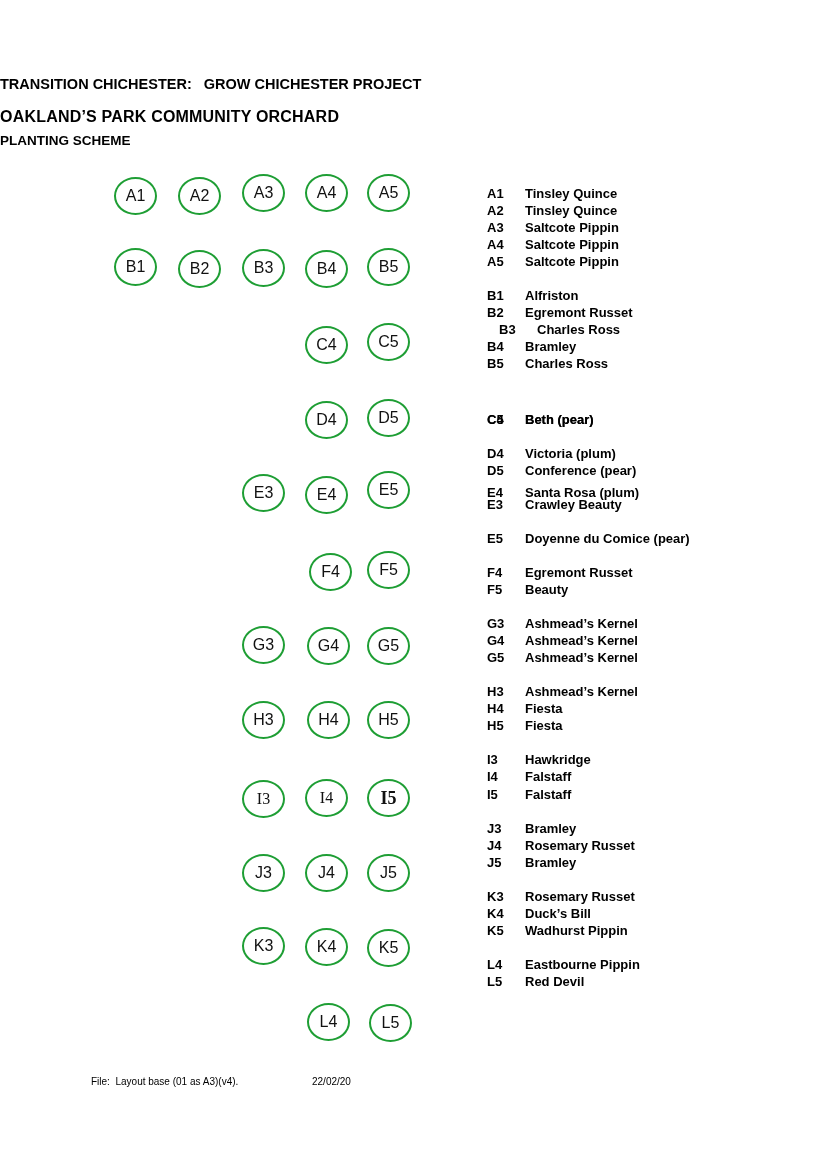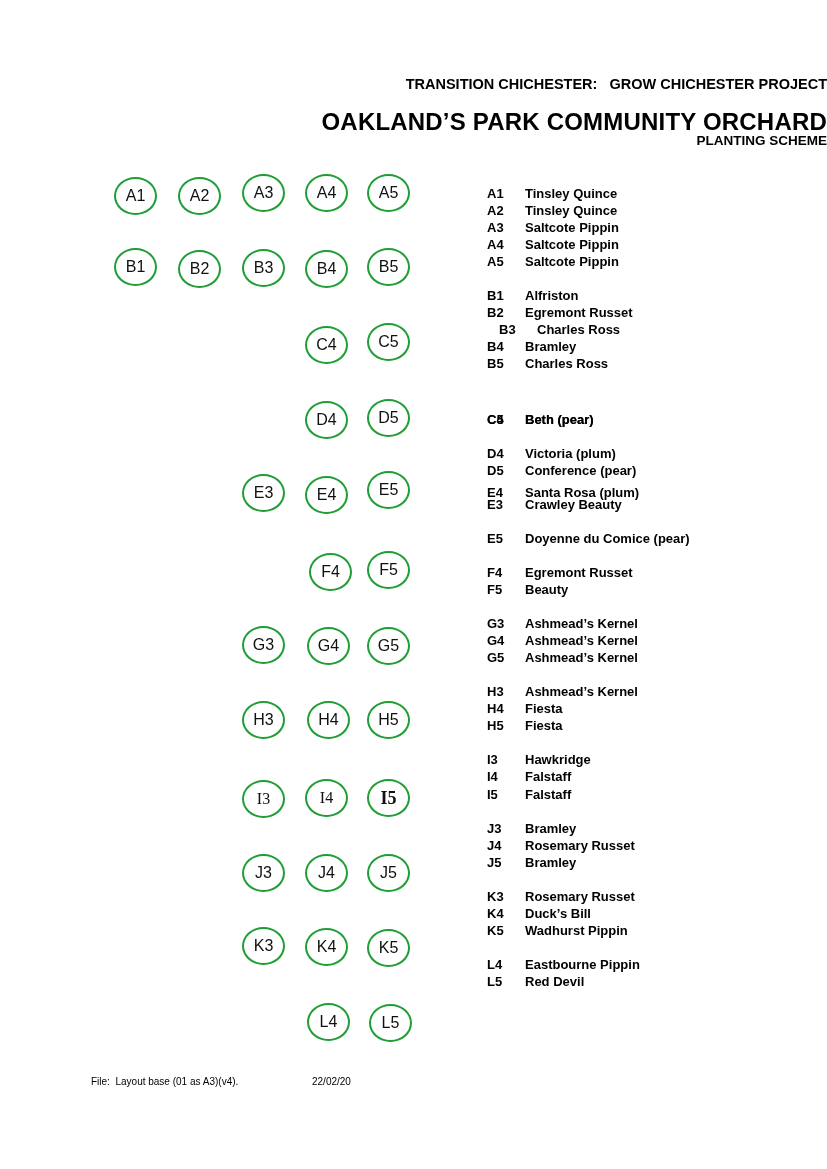--- a/index.html
+++ b/index.html
@@ -1,20 +1,20 @@
 <!DOCTYPE html>
 <html><head>
   <meta charset="utf-8">
   <style>
     html, body { margin: 0; padding: 0; background: #ffffff; }
     body { width: 827px; height: 1169px; position: relative; overflow: hidden;
            font-family: "Liberation Sans", sans-serif; color: #000; }
-    .hdr { position: absolute; left: 0; width: 827px; text-align: right; font-weight: bold; white-space: pre; }
+    .hdr { position: absolute; left: 0; width: 827px; text-align: left; font-weight: bold; white-space: pre; }
     .h1 { top: 76px; font-size: 14.5px; }
-    .h2 { top: 108px; font-size: 24px; letter-spacing: 0.2px; }
+    .h2 { top: 108px; font-size: 16px; letter-spacing: 0.2px; }
     .h3 { top: 133px; font-size: 13.5px; }
     .tree { position: absolute; width: 39px; height: 34px; border: 2.5px solid #1e9e34; border-radius: 50%;
             box-sizing: content-box; display: flex; align-items: center; justify-content: center;
             font-size: 16px; color: #111; }
     .tree.serif { font-family: "Liberation Serif", serif; font-size: 16px; }
     .tree.serif.bold { font-weight: bold; font-size: 18px; }
     .leg { position: absolute; left: 487px; font-size: 13px; font-weight: bold; white-space: nowrap; height: 17px; line-height: 17px; }
     .leg .code { display: inline-block; width: 38px; }
     .footer { position: absolute; top: 1076px; font-size: 10px; white-space: pre; }
   </style>

